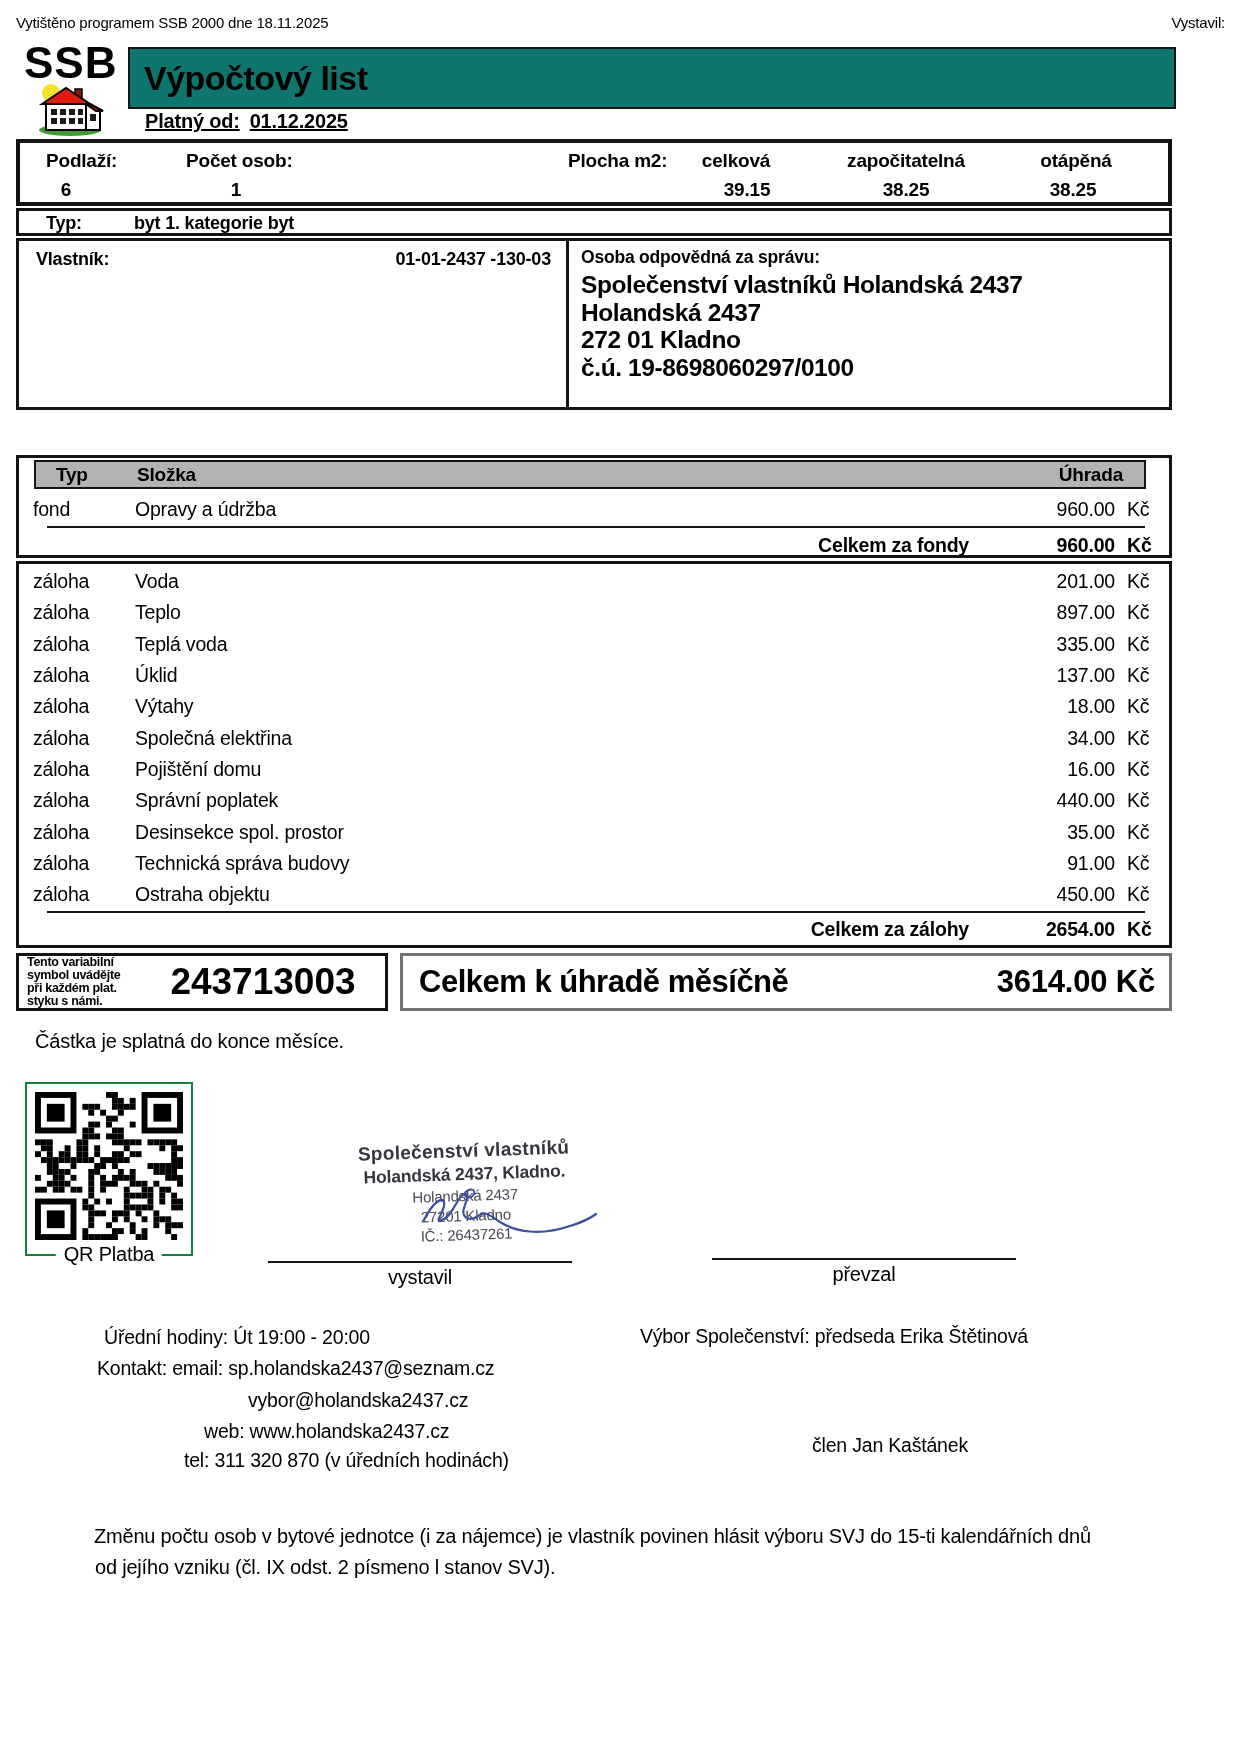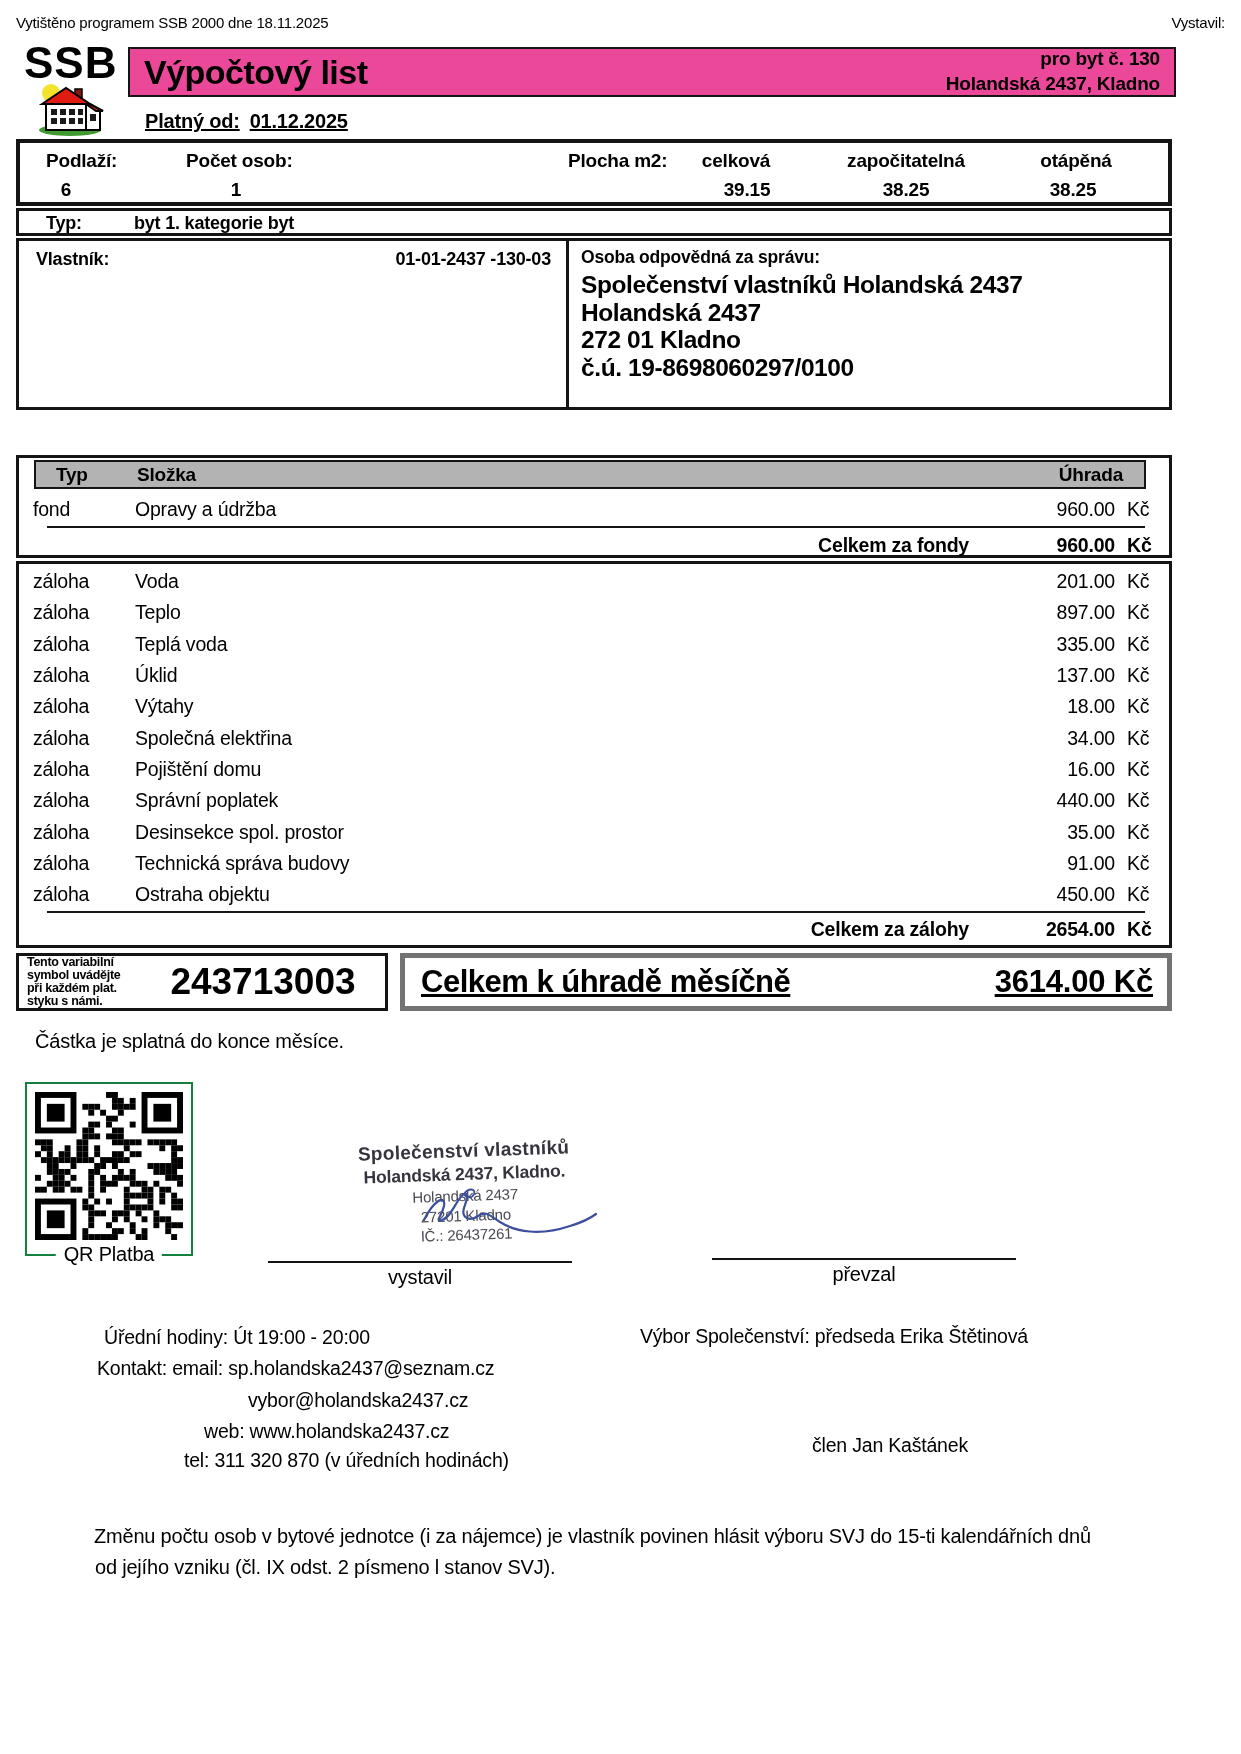--- a/index.html
+++ b/index.html
@@ -16,22 +16,22 @@
   
   .printed-note { left: 16px; top: 14px; font-size: 15px; }
   .issued-by    { right: 16px; top: 14px; font-size: 15px; }
 
   
   .logo-text { left: 24px; top: 38px; font-size: 44px; font-weight: 900; letter-spacing: 1px; }
   .logo-house { left: 36px; top: 80px; }
 
   
   .banner {
-    left: 128px; top: 47px; width: 1048px; height: 50px;
-    background: #ec4899; border: 2px solid #141414;
+    left: 128px; top: 47px; width: 1048px; height: 62px;
+    background: #0f766e; border: 2px solid #141414;
     display: flex; justify-content: space-between; align-items: center;
     padding: 10px 14px; z-index: 2;
   }
   .banner-title { font-size: 34px; font-weight: bold; letter-spacing: -0.5px; }
   .banner-right { text-align: right; font-size: 19px; font-weight: bold; line-height: 1.3; }
 
   .valid-from { left: 145px; top: 110px; font-size: 20px; font-weight: bold; }
   .valid-from span { margin-left: 10px; text-decoration: underline; }
 
   
@@ -97,21 +97,21 @@
 
   
   .vsbox {
     left: 16px; top: 953px; width: 372px; height: 58px;
     border: 3px solid #141414; display: flex; align-items: center;
   }
   .vs-note { width: 122px; padding-left: 8px; font-size: 12.5px; font-weight: bold; line-height: 13px; letter-spacing: -0.3px; }
   .vs-number { flex: 1; text-align: center; font-size: 37px; font-weight: bold; letter-spacing: 0px; }
   .totalbox {
     left: 400px; top: 953px; width: 772px; height: 58px;
-    border: 5px solid #737373; display: flex; align-items: center; text-decoration: underline;
+    border: 3px solid #737373; display: flex; align-items: center;
   }
   .total-big-label { margin-left: 16px; font-size: 31px; font-weight: bold; letter-spacing: -0.5px; }
   .total-big-amount { margin-left: auto; margin-right: 14px; font-size: 31px; font-weight: bold; }
 
   .due-note { left: 35px; top: 1030px; font-size: 20px; }
 
   
   .qrbox { left: 25px; top: 1082px; width: 168px; height: 174px; border: 2px solid #15803d; }
   .qr-svg { position: absolute; left: 8px; top: 8px; }
   .qr-label {
@@ -174,24 +174,20 @@
         <rect x="24" y="38" width="6" height="6"></rect>
         <rect x="33" y="38" width="6" height="6"></rect>
         <rect x="42" y="38" width="5" height="6"></rect>
       <rect x="54" y="34" width="6" height="7"></rect>
     </g>
   </svg>
 </div>
 
 <div class="abs banner">
   <div class="banner-title">Výpočtový list</div>
-  <div class="banner-right">
-    <div>pro byt č. 130</div>
-    <div>Holandská 2437, Kladno</div>
-  </div>
 </div>
 
 <div class="abs valid-from">
   <span style="margin-left:0">Platný od:</span><span>01.12.2025</span>
 </div>
 
 <div class="abs infobox">
   <span class="i-floor-l">Podlaží:</span>
   <span class="i-floor-v">6</span>
   <span class="i-persons-l">Počet osob:</span>

